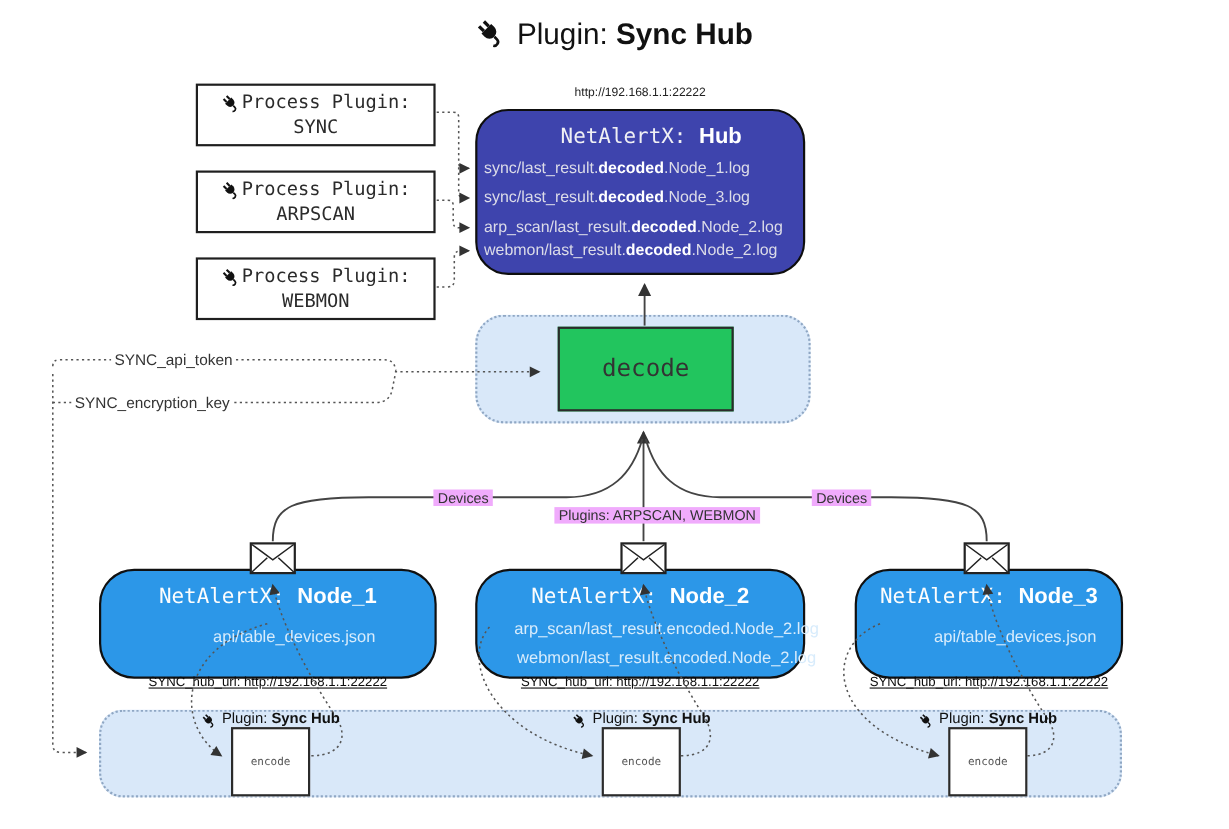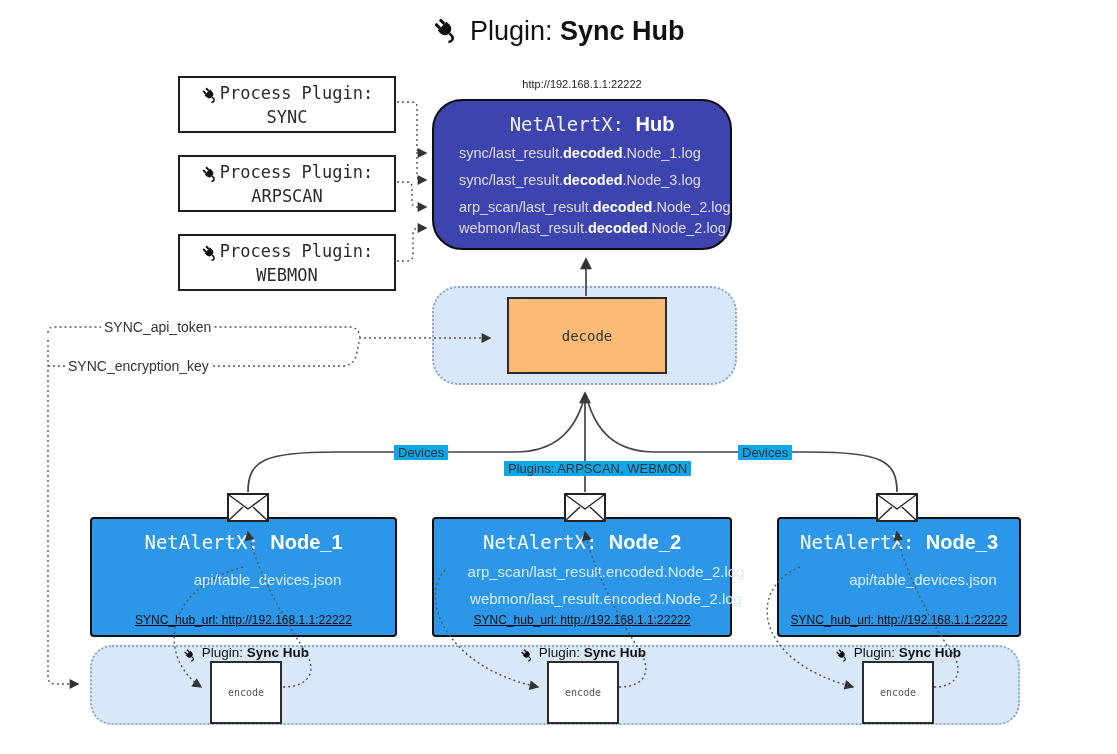--- a/index.html
+++ b/index.html
@@ -16,33 +16,33 @@
   .pbox{left:178px;width:218px;height:57px;background:#fff;border:2px solid #1f1f1f;
         font-size:17px;color:#2b2b2b;box-sizing:border-box;}
   .pbox .l1{margin-top:5px;}
   .pbox .l2{margin-top:2px;}
   
   #hub-url{top:78px;left:432px;width:300px;font-size:11px;color:#222;}
   #hub{top:99px;left:432px;width:300px;height:151px;border-radius:30px;
        background:var(--hub-fill,#3e44ad);border:2px solid #0e0e0e;box-sizing:border-box;}
   #hub .htitle{margin-top:12px;font-size:19px;color:#f0f0f4;padding-left:20px;}
   #hub .htitle .bold{font-family:"Liberation Sans",sans-serif;font-weight:700;font-size:20px;color:#fff;}
-  .hlog{position:absolute;left:25px;width:285px;font-size:14.5px;color:var(--hub-text,#dcdce8);white-space:nowrap;}
+  .hlog{position:absolute;left:6px;width:285px;font-size:14.5px;color:var(--hub-text,#dcdce8);white-space:nowrap;}
   .hlog b{color:#fff;}
   
   #dband{top:286px;left:432px;width:305px;height:99px;border-radius:26px;
          background:var(--band-fill,#d9e8f9);border:2px dotted var(--band-border,#8fa7c4);box-sizing:border-box;}
-  #decode{top:297px;left:507px;width:160px;height:77px;background:#fdba74;border:2px solid #2b2b2b;
+  #decode{top:297px;left:507px;width:160px;height:77px;background:#22c55e;border:2px solid #2b2b2b;
           box-sizing:border-box;display:flex;align-items:center;justify-content:center;
-          font-size:14px;color:#333;z-index:4;}
+          font-size:22px;color:#333;z-index:4;}
   
   .linelabel{background:#fff;padding:0 3px;font-size:14px;color:#333;z-index:6;white-space:nowrap;}
-  .edgelabel{background:#0ea5e9;padding:0 4px;font-size:13px;color:#333;z-index:6;white-space:nowrap;}
-  
-  .node{top:517px;height:120px;border-radius:4px;background:var(--node-fill,#2c97e8);
+  .edgelabel{background:#f0abfc;padding:0 4px;font-size:13px;color:#333;z-index:6;white-space:nowrap;}
+  
+  .node{top:517px;height:100px;border-radius:32px;background:var(--node-fill,#2c97e8);
         border:2px solid #101010;box-sizing:border-box;z-index:2;}
   .node .ntitle{position:absolute;top:12px;left:0;width:100%;text-align:center;font-size:19px;color:#fdfdfd;}
   .node .ntitle .bold{font-family:"Liberation Sans",sans-serif;font-weight:700;font-size:20px;color:#fff;}
   .node .nline{position:absolute;left:0;width:100%;text-align:center;font-size:15px;
                color:var(--node-text,#d8ecfc);white-space:nowrap;padding-left:24px;}
   .node .nurl{position:absolute;top:94px;left:0;width:100%;text-align:center;font-size:12px;color:#0c0c0c;text-decoration:underline;}
   
   #bband{top:645px;left:90px;width:930px;height:80px;border-radius:22px;
          background:var(--band-fill,#d9e8f9);border:2px dotted var(--band-border,#8fa7c4);box-sizing:border-box;z-index:1;}
   .ebox{top:661px;width:72px;height:63px;background:#fff;border:2px solid #2b2b2b;box-sizing:border-box;

